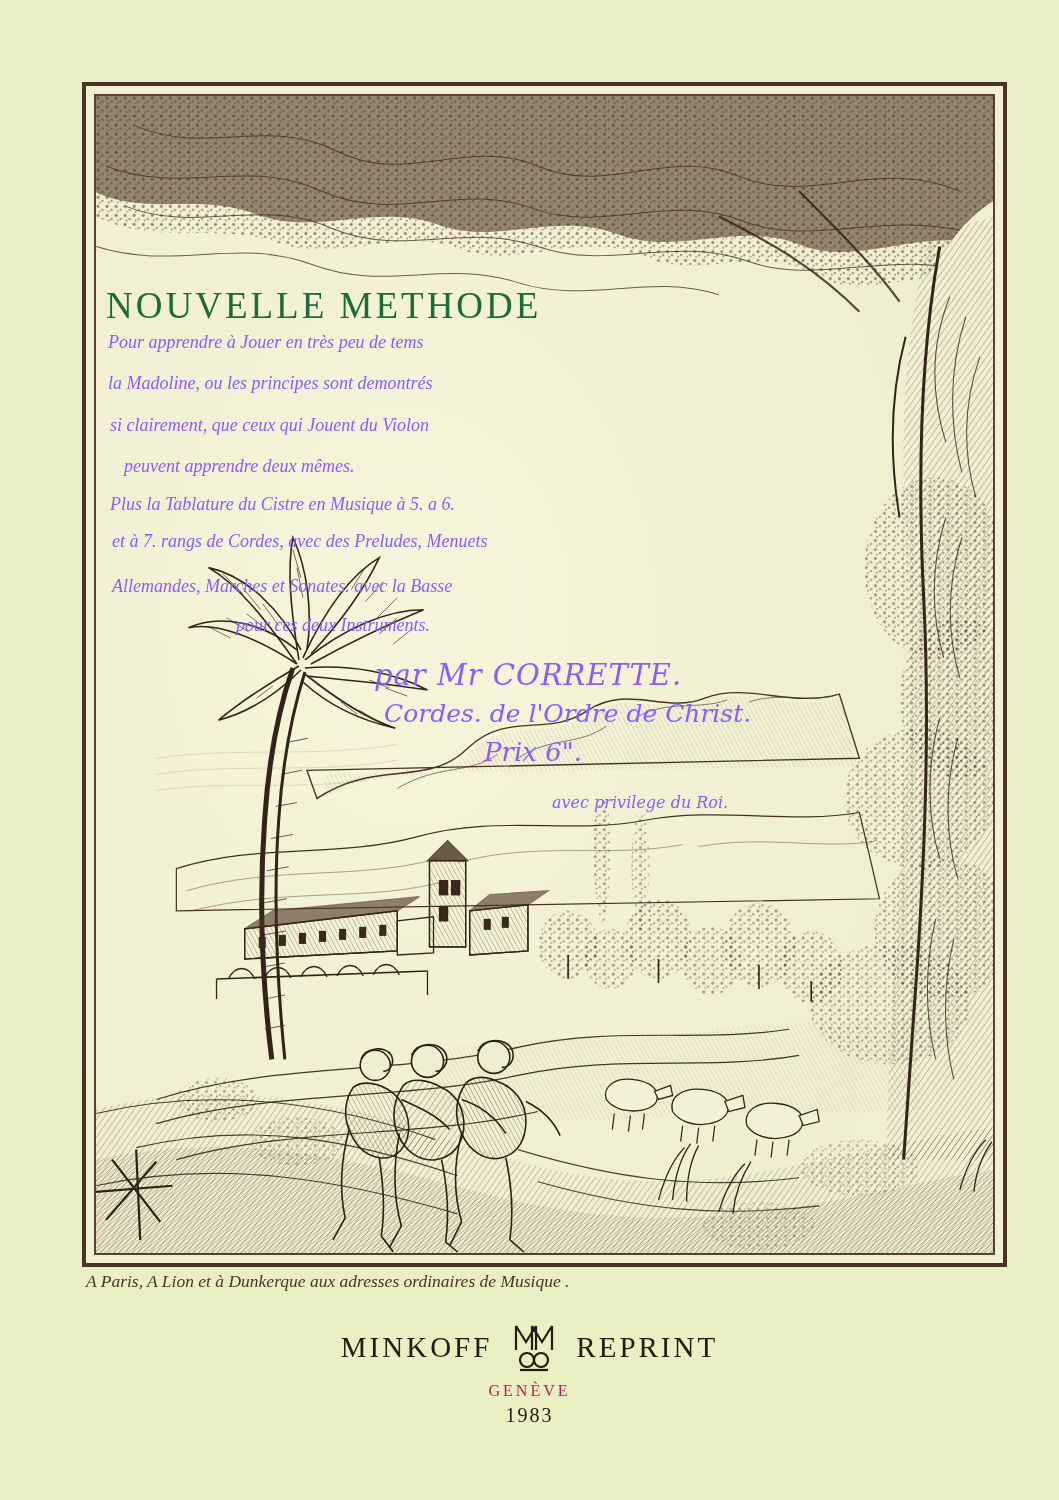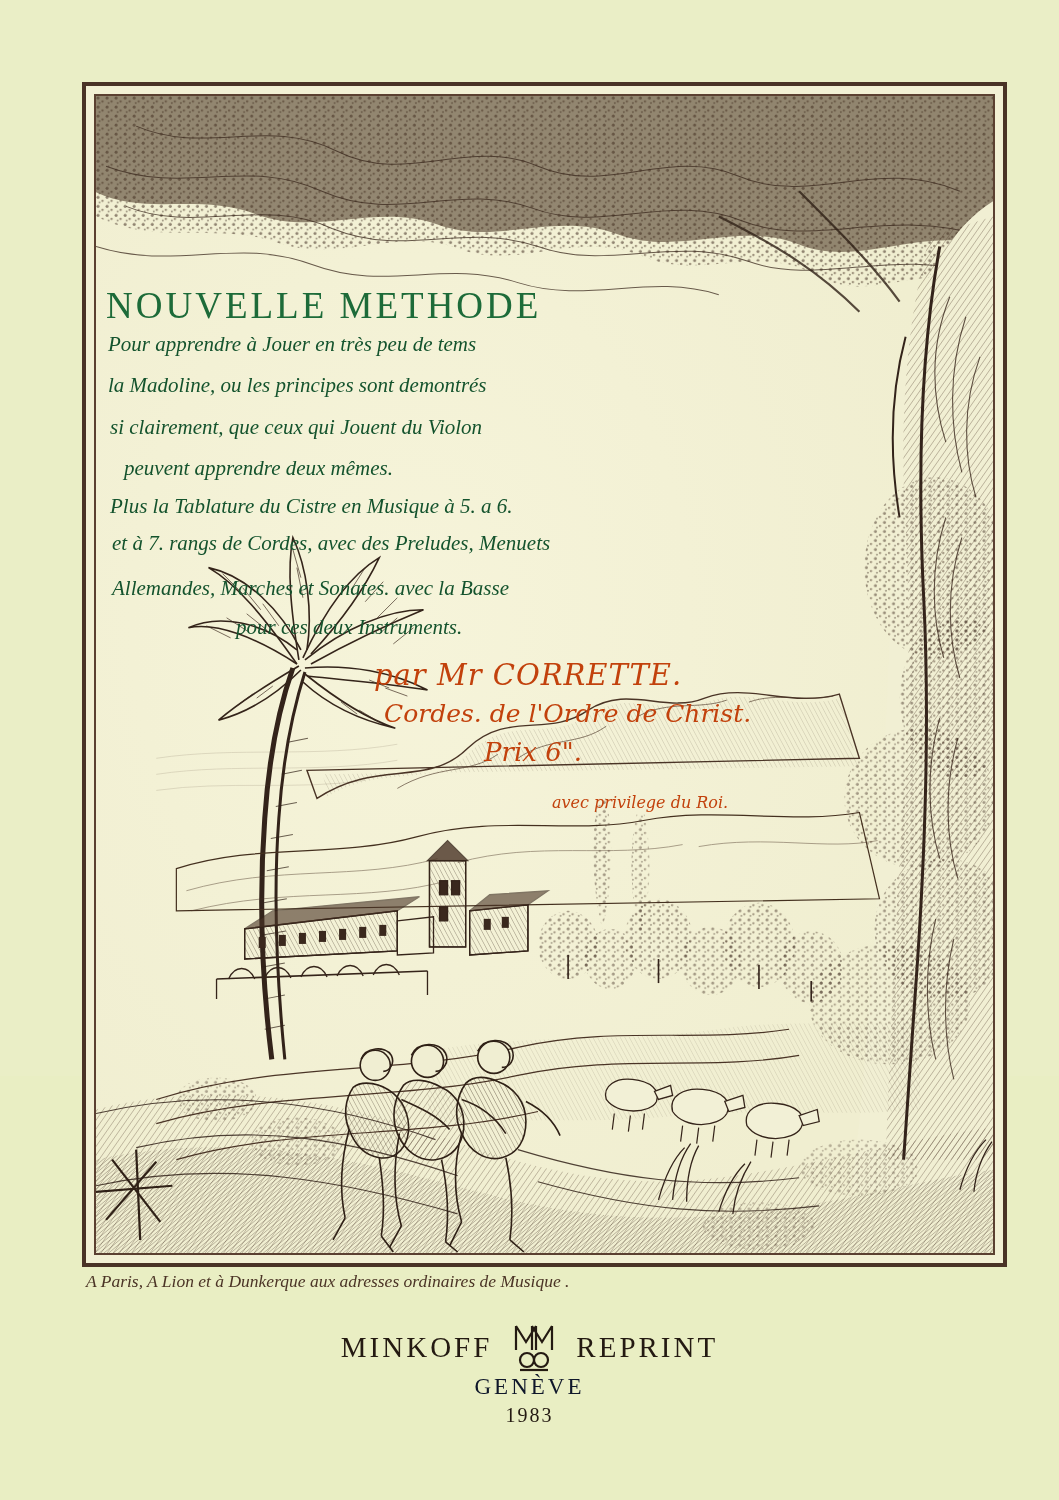--- a/index.html
+++ b/index.html
@@ -58,36 +58,36 @@
   
   #title-block {
     position: absolute;
     left: 0; top: 0;
     width: 100%;
     height: 100%;
     pointer-events: none;
   }
   .tl {
     position: absolute;
-    color: #c2410c;
+    color: #8b5cf6;
     white-space: nowrap;
     font-family: "DejaVu Serif", serif;
   }
   #main-title {
     left: 10px;
     top: 188px;
     font-size: 37px;
     letter-spacing: 3px;
     font-family: "Liberation Serif", serif;
     color: #1d6b39;
   }
   .line {
-    font-size: 21px;
+    font-size: 18px;
     font-style: italic;
-    color: #14532d;
+    color: #8b5cf6;
     font-family: "Liberation Serif", serif;
   }
   #l1 { left: 12px;  top: 236px; }
   #l2 { left: 12px;  top: 277px; }
   #l3 { left: 14px;  top: 319px; }
   #l4 { left: 28px;  top: 360px; }
   #l5 { left: 14px;  top: 398px; }
   #l6 { left: 16px;  top: 435px; }
   #l7 { left: 16px;  top: 480px; }
   #l8 { left: 140px; top: 519px; }
@@ -127,24 +127,24 @@
     font-size: 29px;
     letter-spacing: 3px;
     font-family: "Liberation Serif", serif;
     color: #241a12;
   }
   #monogram {
     width: 48px;
     height: 54px;
   }
   #city {
-    margin-top: 0;
-    font-size: 23px;
+    margin-top: 8px;
+    font-size: 16px;
     letter-spacing: 3px;
-    color: #0f172a;
+    color: #be185d;
   }
   #year {
     margin-top: 4px;
     font-size: 20px;
     letter-spacing: 2px;
     color: #241a12;
   }
 </style>
 </head>
 <body>

